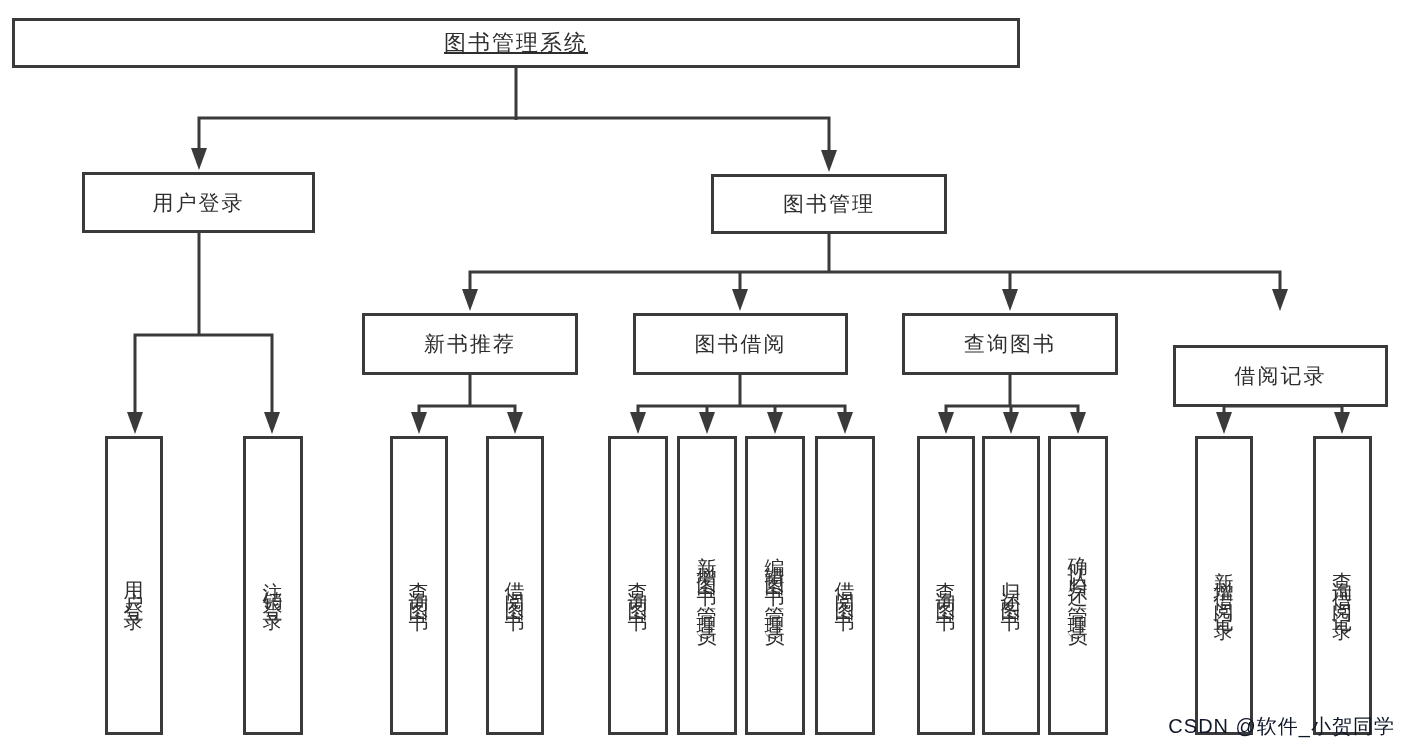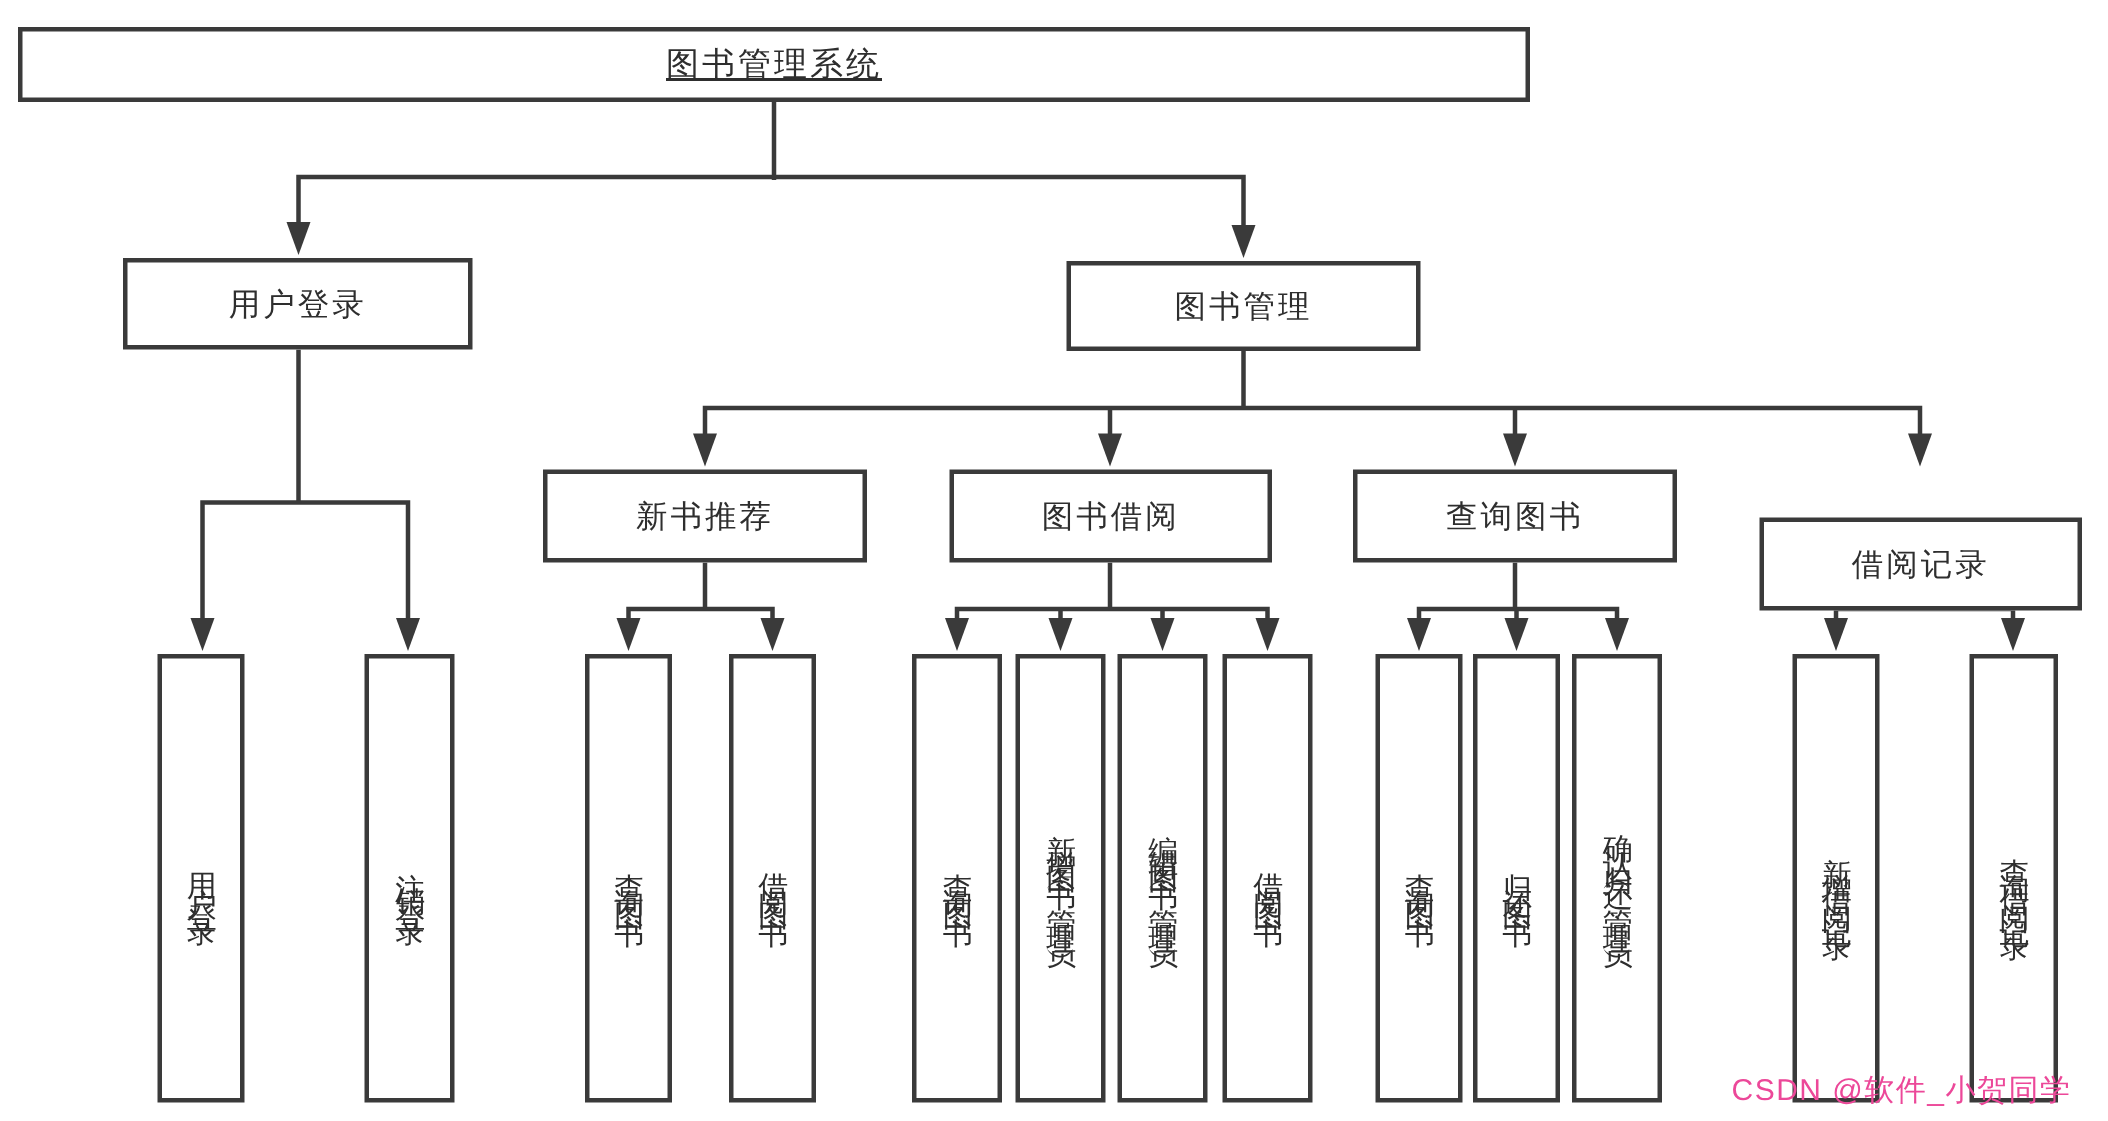--- a/index.html
+++ b/index.html
@@ -13,22 +13,22 @@
     color:#2e2e2e;text-align:center;
   }
   .h{font-size:21px;letter-spacing:2px;white-space:nowrap;}
   .root{font-size:22px;}
   .v{
     writing-mode:vertical-rl;text-orientation:mixed;
     font-size:20px;line-height:1;letter-spacing:10px;
     padding:6px 0;
   }
   .watermark{
-    position:absolute;right:24px;bottom:7px;
-    font-size:20px;color:#ec4899;letter-spacing:1px;white-space:nowrap;
+    position:absolute;right:10px;bottom:7px;
+    font-size:20px;color:#0f172a;letter-spacing:1px;white-space:nowrap;
     z-index:5;
   }
 </style>
 </head>
 <body>
 
 <div class="canvas">
 
   <svg class="wires" viewBox="0 0 1405 747">
     <path d="M516,68 V120

